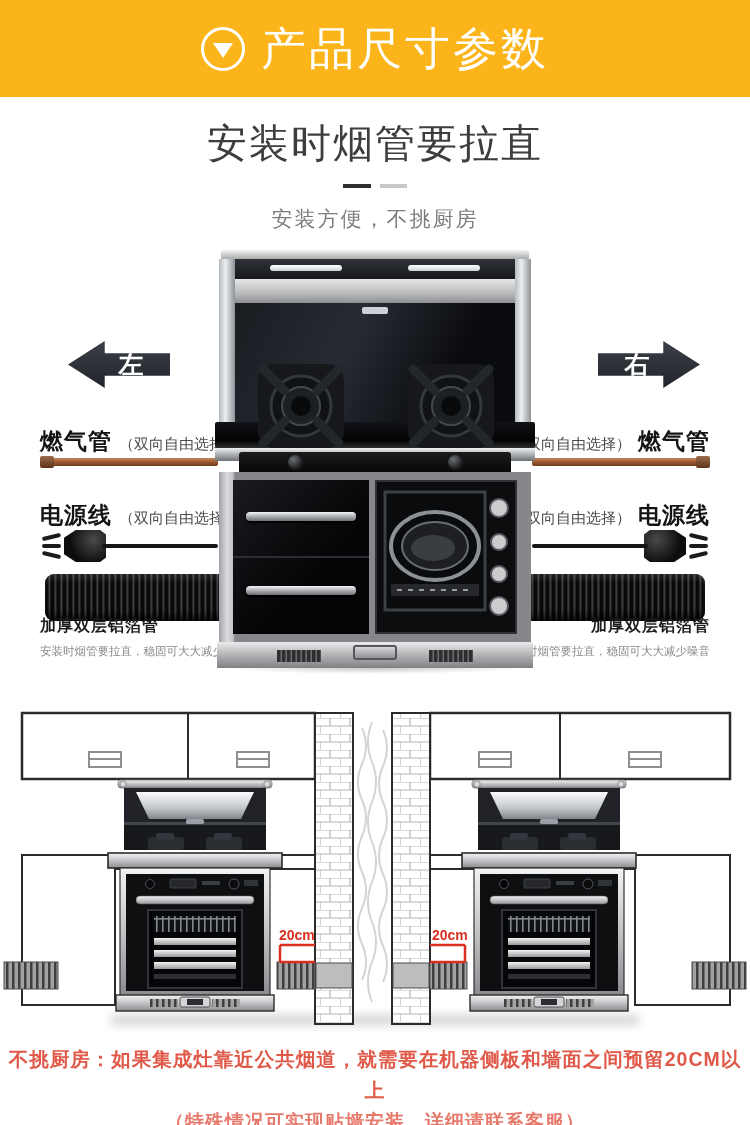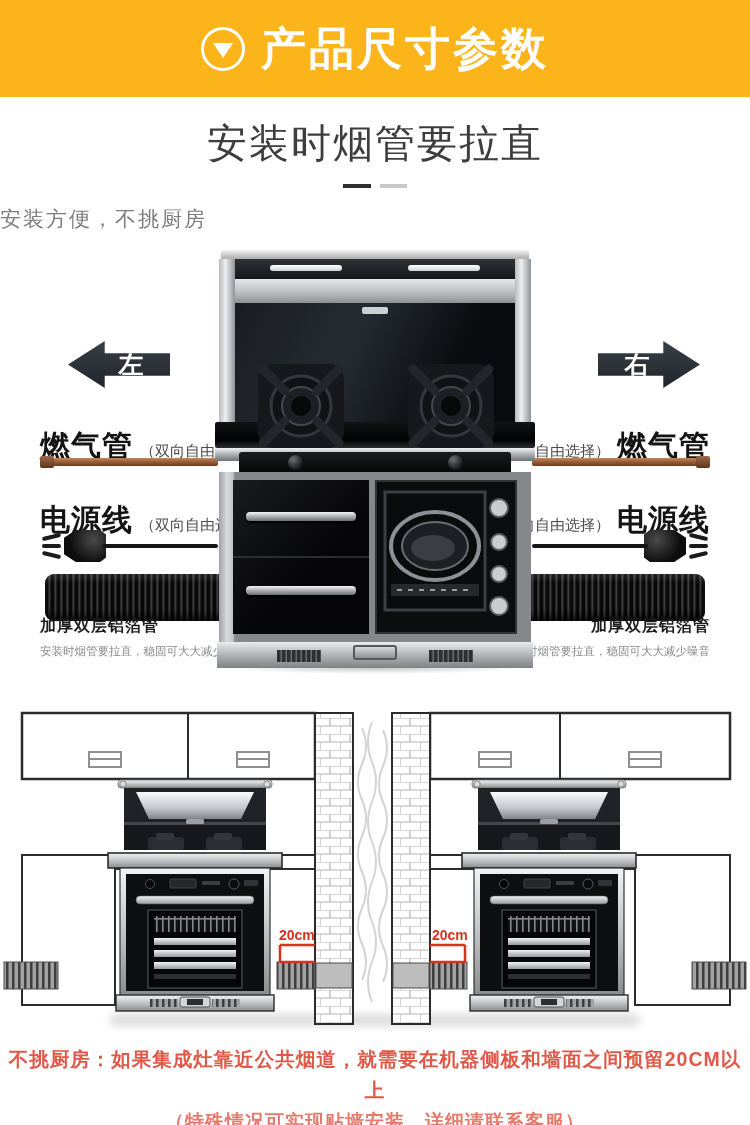--- a/index.html
+++ b/index.html
@@ -5,41 +5,41 @@
   html,body{margin:0;padding:0;background:#fff;}
   #page{position:relative;width:750px;height:1125px;background:#fff;overflow:hidden;
         font-family:"Liberation Sans",sans-serif;}
   
   .banner{position:absolute;left:0;top:0;width:750px;height:97px;
           display:flex;align-items:center;justify-content:center;gap:16px;}
   .banner-icon{width:38px;height:38px;border:3px solid #fff;border-radius:50%;
                display:flex;align-items:center;justify-content:center;}
   .banner-icon .tri{width:0;height:0;border-left:10px solid transparent;
                border-right:10px solid transparent;border-top:15px solid #fff;margin-top:3px;}
-  .banner-title{font-size:45px;font-weight:bold;color:#fff;letter-spacing:3px;}
+  .banner-title{font-size:45px;font-weight:normal;color:#fff;letter-spacing:3px;}
   
   .intro-title{position:absolute;left:0;top:116px;width:750px;text-align:center;
                font-size:40px;color:#3d3d3d;font-weight:400;letter-spacing:2px;}
   .divider{position:absolute;left:0;top:184px;width:750px;display:flex;
            justify-content:center;align-items:center;gap:9px;}
   .dash-dark{width:28px;height:4px;background:#2e2e2e;}
   .dash-light{width:27px;height:4px;background:#c8c8c8;}
-  .intro-sub{position:absolute;left:0;top:205px;width:750px;text-align:left;
+  .intro-sub{position:absolute;left:0;top:205px;width:750px;text-align:center;
              font-size:21px;color:#7d7d7d;letter-spacing:2px;}
   
   .arrow{position:absolute;top:341px;width:78px;height:47px;
          background:linear-gradient(180deg,#3a3e46,#22252b);
          display:flex;align-items:center;color:#fff;font-size:25px;font-weight:bold;}
   .arrow-left{left:68px;clip-path:polygon(0 50%,36% 0,36% 26%,100% 26%,100% 74%,36% 74%,36% 100%);
               justify-content:center;padding-left:24px;}
   .arrow-right{left:598px;clip-path:polygon(100% 50%,64% 0,64% 26%,0 26%,0 74%,64% 74%,64% 100%);
               justify-content:center;padding-right:24px;}
   
   .ann-row{position:absolute;display:flex;align-items:baseline;gap:7px;white-space:nowrap;}
-  .ann-title{font-size:30px;font-weight:bold;color:#141414;letter-spacing:1px;}
+  .ann-title{font-size:23px;font-weight:bold;color:#141414;letter-spacing:1px;}
   .ann-note{font-size:15px;color:#4c4c4c;}
   .gas-left{left:40px;top:426px;}
   .gas-right{right:40px;top:426px;}
   .pow-left{left:40px;top:500px;}
   .pow-right{right:40px;top:500px;}
   .pipe{position:absolute;top:458px;height:8px;border-radius:2px;
         background:linear-gradient(180deg,#c08a5e,#a35c33 45%,#6f3a1c);}
   .pipe-l{left:40px;width:178px;} .pipe-r{right:40px;width:178px;}
   .pipe-fit{position:absolute;top:456px;width:14px;height:12px;border-radius:2px;
         background:linear-gradient(180deg,#9c6b4a,#5d3318);}

